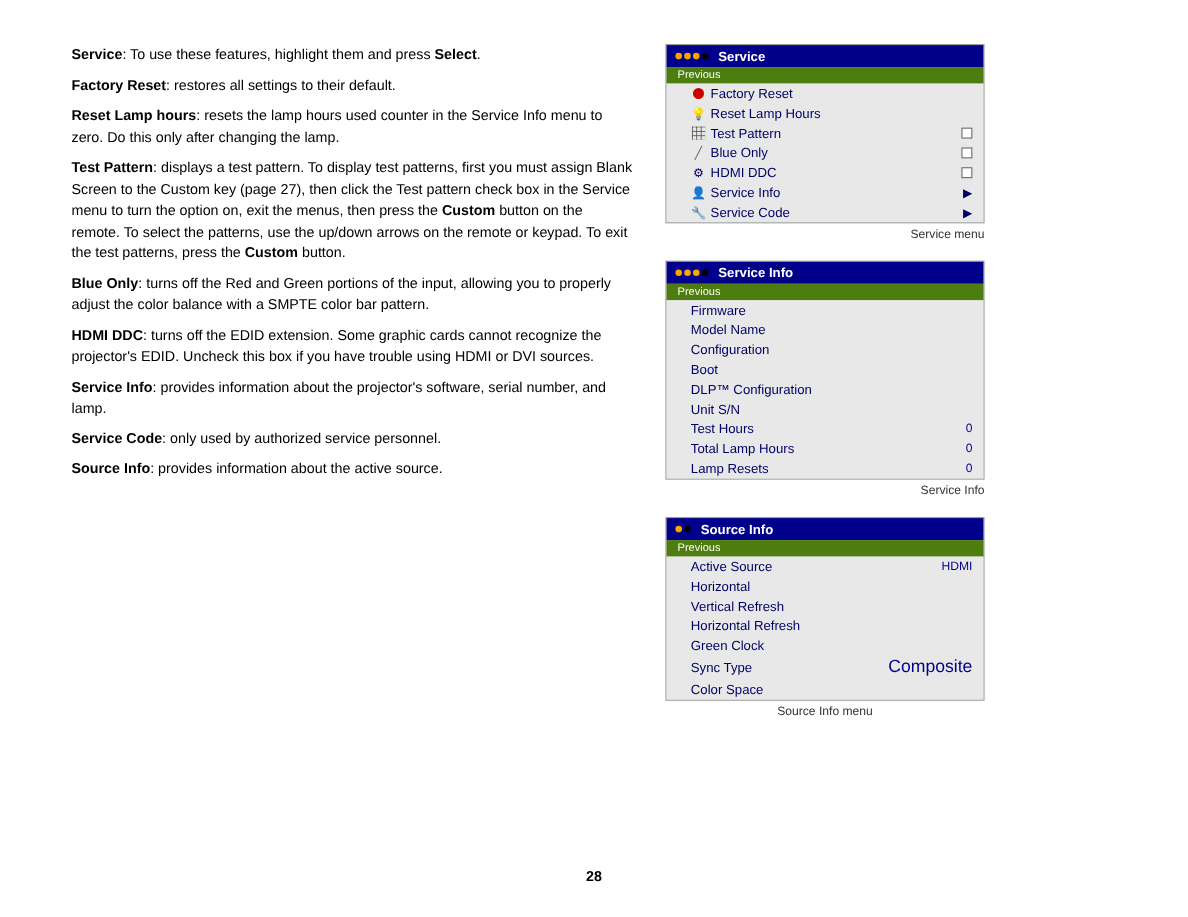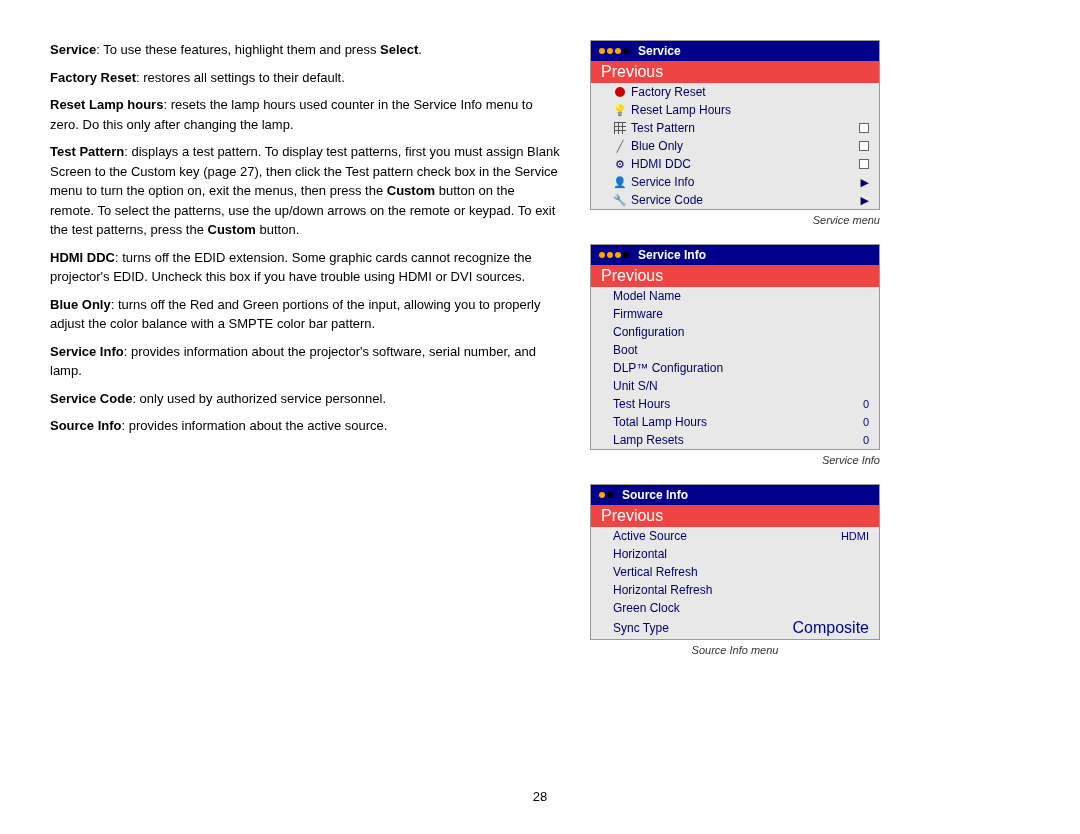--- a/index.html
+++ b/index.html
@@ -11,20 +11,21 @@
       font-size: 13px;
       color: #000;
       overflow: hidden;
     }
     .page {
       display: flex;
       width: 1080px;
       height: 834px;
       padding: 40px 50px;
       position: relative;
+      justify-content: center;
     }
     .left-column {
       width: 530px;
       padding-right: 20px;
     }
     .right-column {
       width: 420px;
       padding-left: 10px;
       display: flex;
       flex-direction: column;
@@ -36,20 +37,21 @@
     }
     .text-block b {
       font-weight: bold;
     }
     .page-number {
       position: absolute;
       bottom: 30px;
       left: 50%;
       transform: translateX(-50%);
       font-size: 13px;
+      font-weight: bold;
     }
 
     
     .menu-panel {
       border: 1px solid #999;
       background: #e8e8e8;
       width: 290px;
       font-size: 12px;
     }
     .menu-title-bar {
@@ -71,24 +73,24 @@
       width: 6px;
       height: 6px;
       border-radius: 50%;
       background: #ffa500;
       display: inline-block;
     }
     .dot.black {
       background: #000;
     }
     .menu-previous-row {
-      background: #ef4444;
+      background: #4d7c0f;
       color: #fff;
       padding: 2px 10px;
-      font-size: 16px;
+      font-size: 10px;
     }
     .menu-item {
       padding: 2px 10px 2px 22px;
       display: flex;
       justify-content: space-between;
       align-items: center;
       color: #000066;
       background: #e8e8e8;
       font-size: 12px;
     }
@@ -123,21 +125,20 @@
     .menu-item .value-composite {
       color: #00008b;
       font-size: 16px;
     }
 
     .menu-label {
       font-size: 11px;
       color: #333;
       margin-top: 2px;
       text-align: right;
-      font-style: italic;
     }
 
     
     .icon-red-circle {
       width: 10px; height: 10px; border-radius: 50%; background: #cc0000; display: inline-block;
     }
     .icon-grid {
       width: 12px; height: 12px; display: inline-block;
       background:
         linear-gradient(#555 1px, transparent 1px) 0 0 / 4px 4px,
@@ -161,24 +162,24 @@
     <div class="text-block">
       <b>Factory Reset</b>: restores all settings to their default.
     </div>
     <div class="text-block">
       <b>Reset Lamp hours</b>: resets the lamp hours used counter in the Service Info menu to zero. Do this only after changing the lamp.
     </div>
     <div class="text-block">
       <b>Test Pattern</b>: displays a test pattern. To display test patterns, first you must assign Blank Screen to the Custom key (page 27), then click the Test pattern check box in the Service menu to turn the option on, exit the menus, then press the <b>Custom</b> button on the remote. To select the patterns, use the up/down arrows on the remote or keypad. To exit the test patterns, press the <b>Custom</b> button.
     </div>
     <div class="text-block">
+      <b>Blue Only</b>: turns off the Red and Green portions of the input, allowing you to properly adjust the color balance with a SMPTE color bar pattern.
+    </div>
+    <div class="text-block">
       <b>HDMI DDC</b>: turns off the EDID extension. Some graphic cards cannot recognize the projector's EDID. Uncheck this box if you have trouble using HDMI or DVI sources.
-    </div>
-    <div class="text-block">
-      <b>Blue Only</b>: turns off the Red and Green portions of the input, allowing you to properly adjust the color balance with a SMPTE color bar pattern.
     </div>
     <div class="text-block">
       <b>Service Info</b>: provides information about the projector's software, serial number, and lamp.
     </div>
     <div class="text-block">
       <b>Service Code</b>: only used by authorized service personnel.
     </div>
     <div class="text-block">
       <b>Source Info</b>: provides information about the active source.
     </div>
@@ -271,25 +272,25 @@
             <span class="menu-dots">
               <span class="dot"></span>
               <span class="dot"></span>
               <span class="dot"></span>
               <span class="dot black"></span>
             </span>
             <span>Service Info</span>
           </div>
           <div class="menu-previous-row">Previous</div>
           <div class="menu-item">
+            <span>Firmware</span>
+            <span></span>
+          </div>
+          <div class="menu-item">
             <span>Model Name</span>
-            <span></span>
-          </div>
-          <div class="menu-item">
-            <span>Firmware</span>
             <span></span>
           </div>
           <div class="menu-item">
             <span>Configuration</span>
             <span></span>
           </div>
           <div class="menu-item">
             <span>Boot</span>
             <span></span>
           </div>
@@ -346,20 +347,24 @@
             <span></span>
           </div>
           <div class="menu-item">
             <span>Green Clock</span>
             <span></span>
           </div>
           <div class="menu-item">
             <span>Sync Type</span>
             <span class="value-composite">Composite</span>
           </div>
+          <div class="menu-item">
+            <span>Color Space</span>
+            <span></span>
+          </div>
         </div>
         <div class="menu-label" style="text-align:center; width:290px;">Source Info menu</div>
       </div>
     </div>
 
   </div>
 
   <div class="page-number">28</div>
 </div>
 

